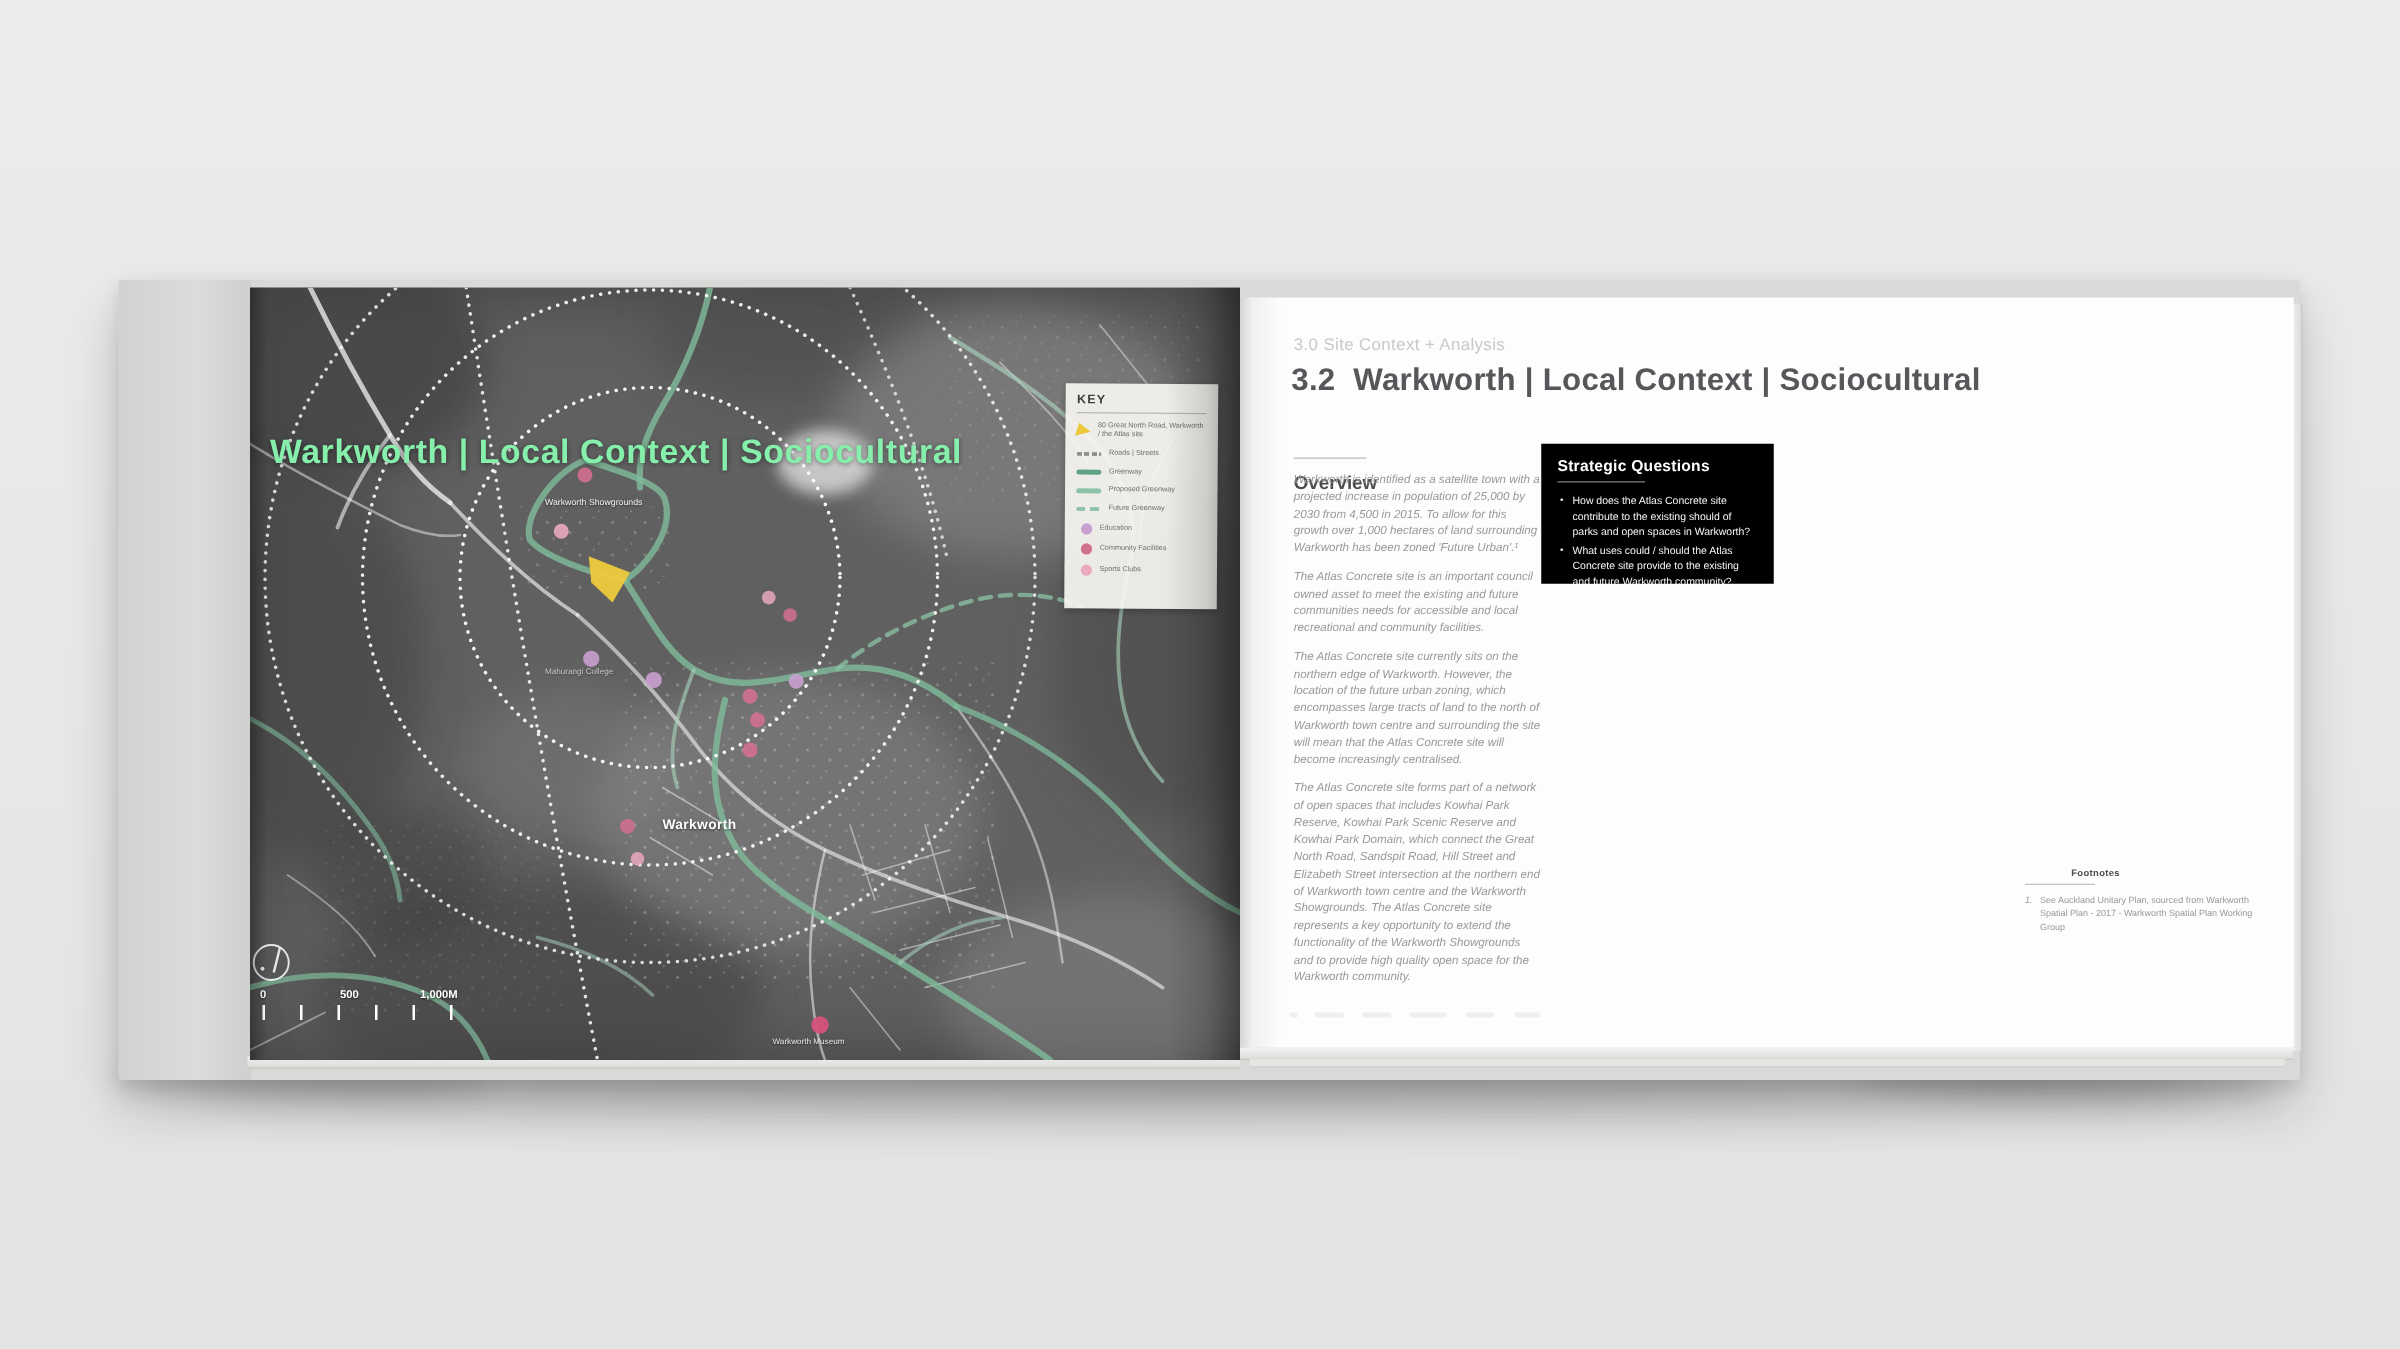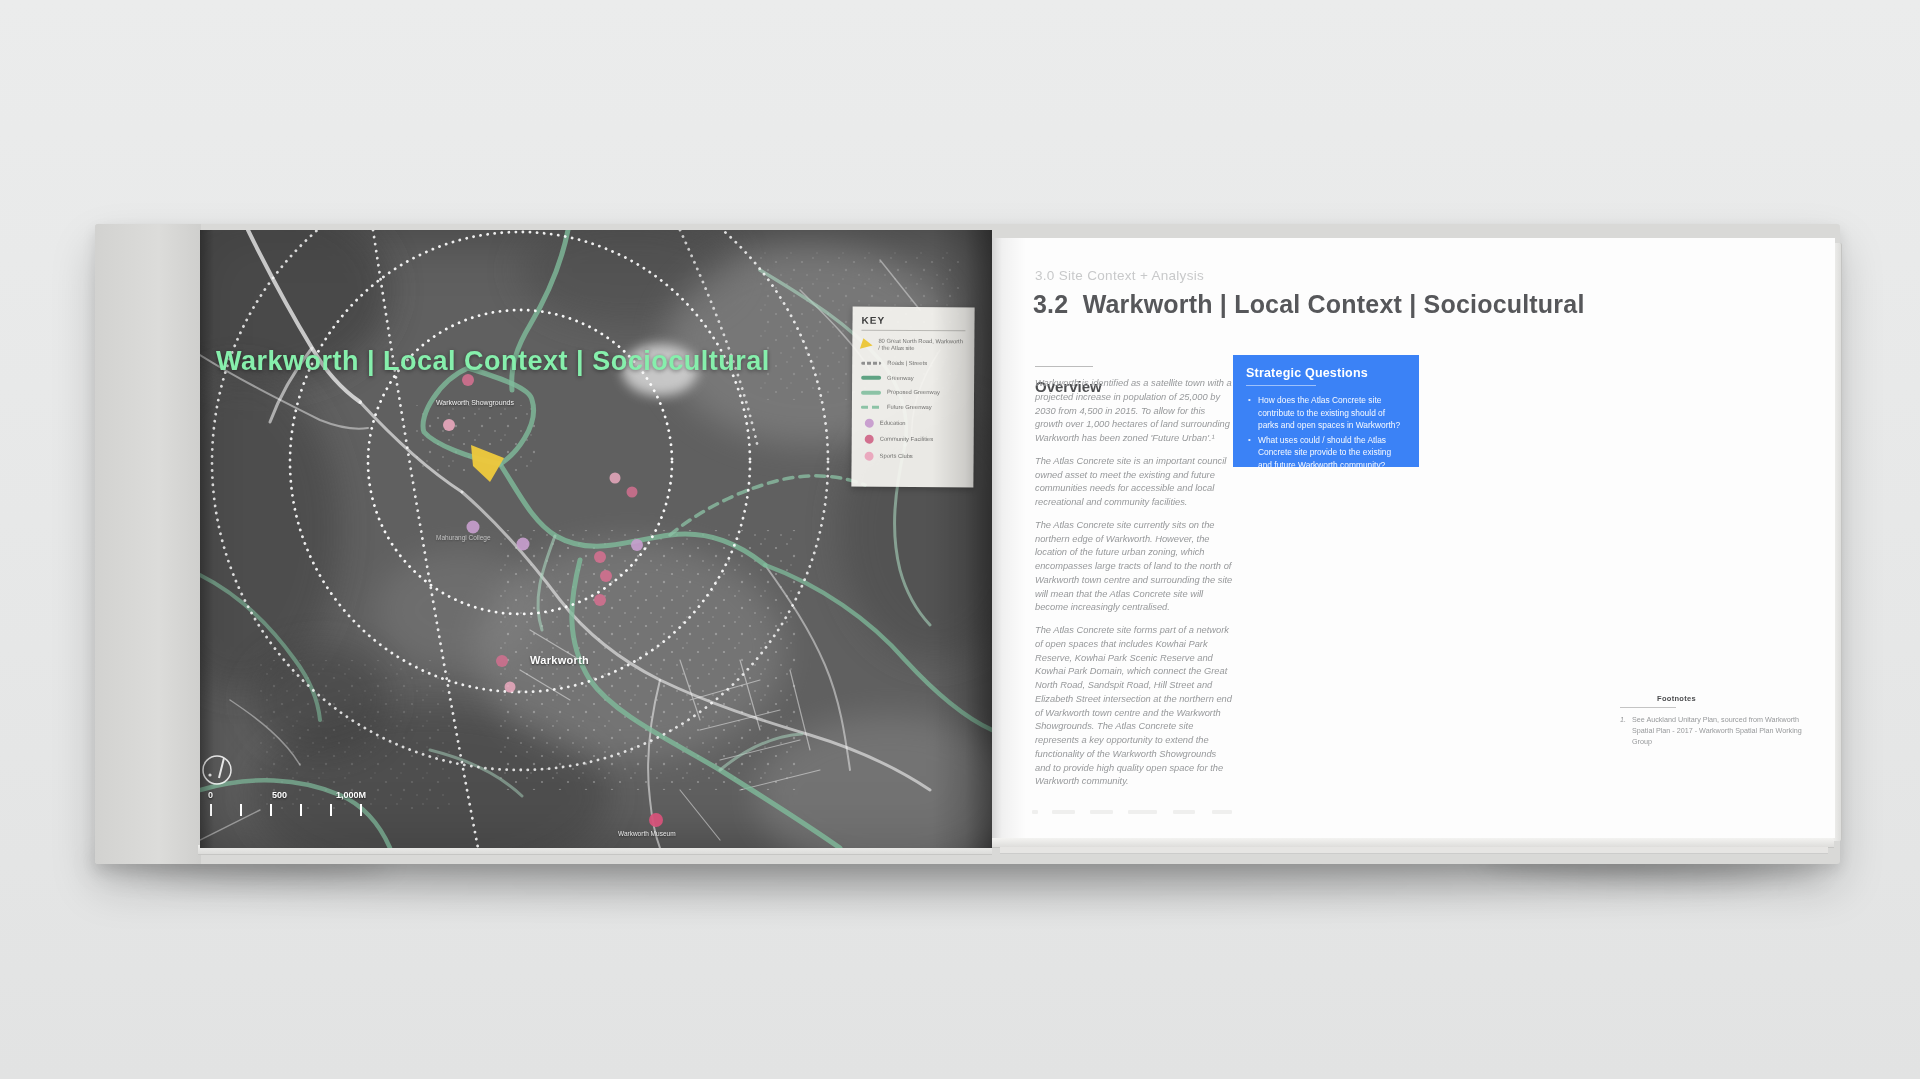--- a/index.html
+++ b/index.html
@@ -316,21 +316,21 @@
     <div class="overview-head">Overview</div>
     <div class="overview-rule"></div>
 
     <div class="body-col">
       <p>Warkworth is identified as a satellite town with a projected increase in population of 25,000 by 2030 from 4,500 in 2015. To allow for this growth over 1,000 hectares of land surrounding Warkworth has been zoned 'Future Urban'.¹</p>
       <p>The Atlas Concrete site is an important council owned asset to meet the existing and future communities needs for accessible and local recreational and community facilities.</p>
       <p>The Atlas Concrete site currently sits on the northern edge of Warkworth. However, the location of the future urban zoning, which encompasses large tracts of land to the north of Warkworth town centre and surrounding the site will mean that the Atlas Concrete site will become increasingly centralised.</p>
       <p>The Atlas Concrete site forms part of a network of open spaces that includes Kowhai Park Reserve, Kowhai Park Scenic Reserve and Kowhai Park Domain, which connect the Great North Road, Sandspit Road, Hill Street and Elizabeth Street intersection at the northern end of Warkworth town centre and the Warkworth Showgrounds. The Atlas Concrete site represents a key opportunity to extend the functionality of the Warkworth Showgrounds and to provide high quality open space for the Warkworth community.</p>
     </div>
 
-    <div class="sq-box" style="background:#3b82f6">
+    <div class="sq-box" style="background:#000000">
       <div class="sq-head">Strategic Questions</div>
       <div class="sq-rule"></div>
       <ul class="sq-list">
         <li>How does the Atlas Concrete site contribute to the existing should of parks and open spaces in Warkworth?</li>
         <li>What uses could / should the Atlas Concrete site provide to the existing and future Warkworth community?</li>
       </ul>
     </div>
 
     <div class="footnotes">
       <div class="fn-head">Footnotes</div>

